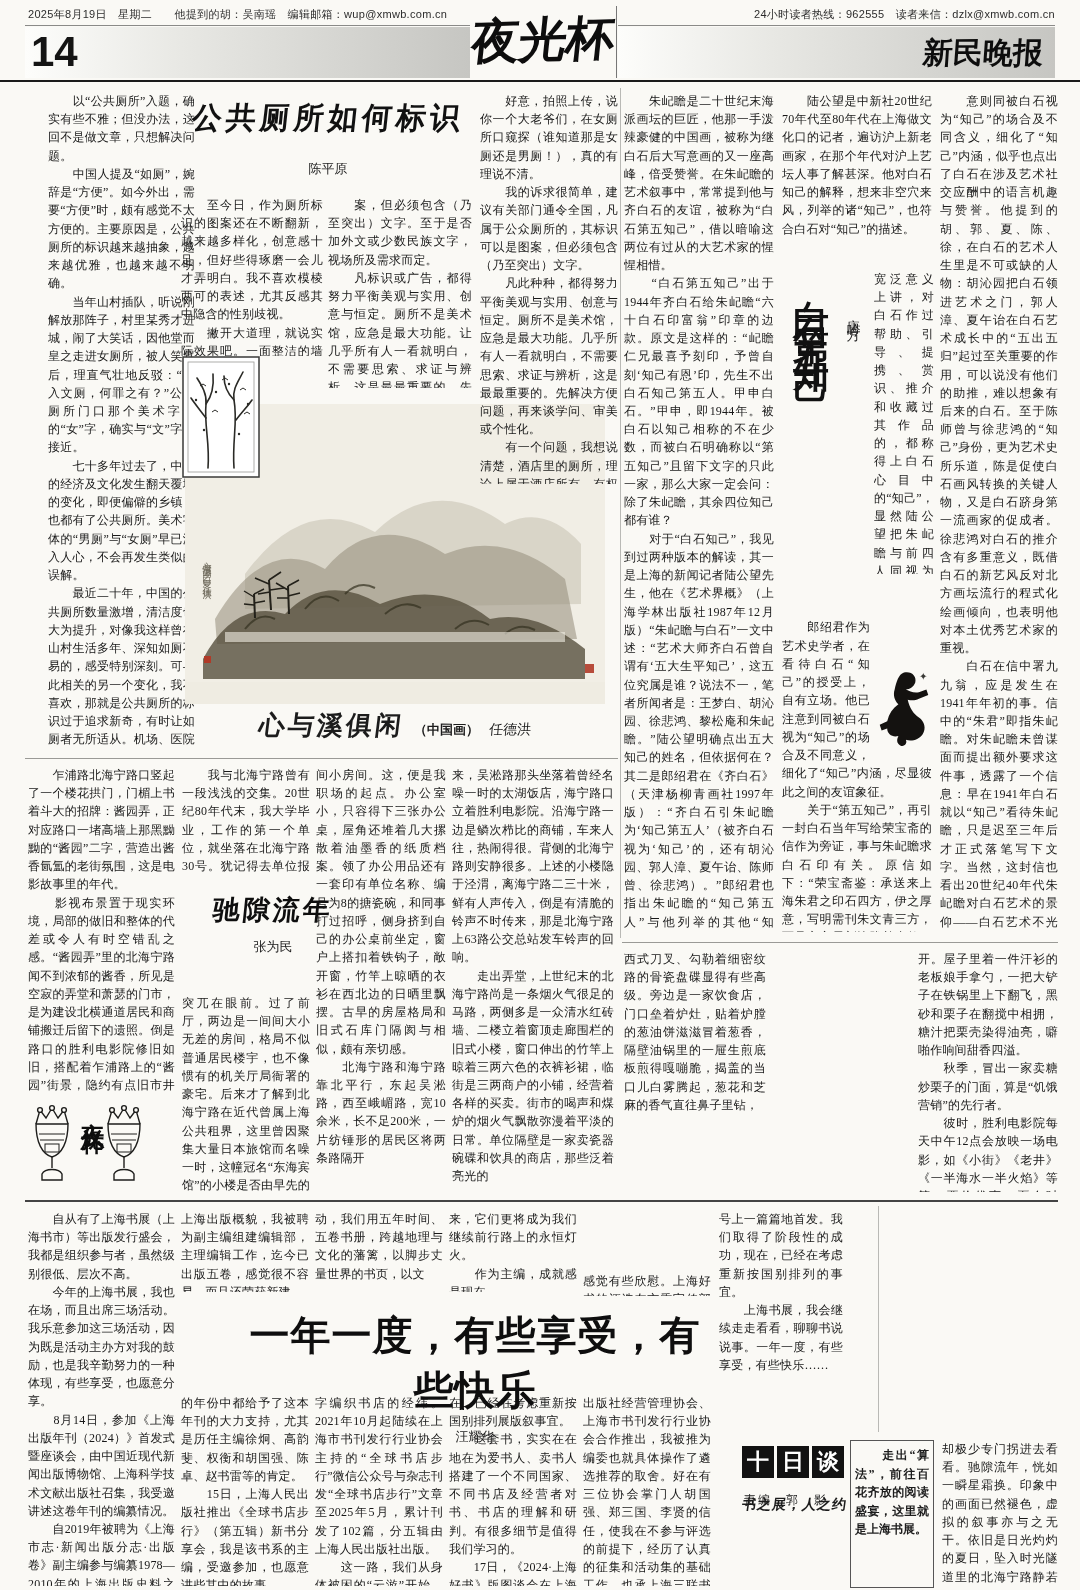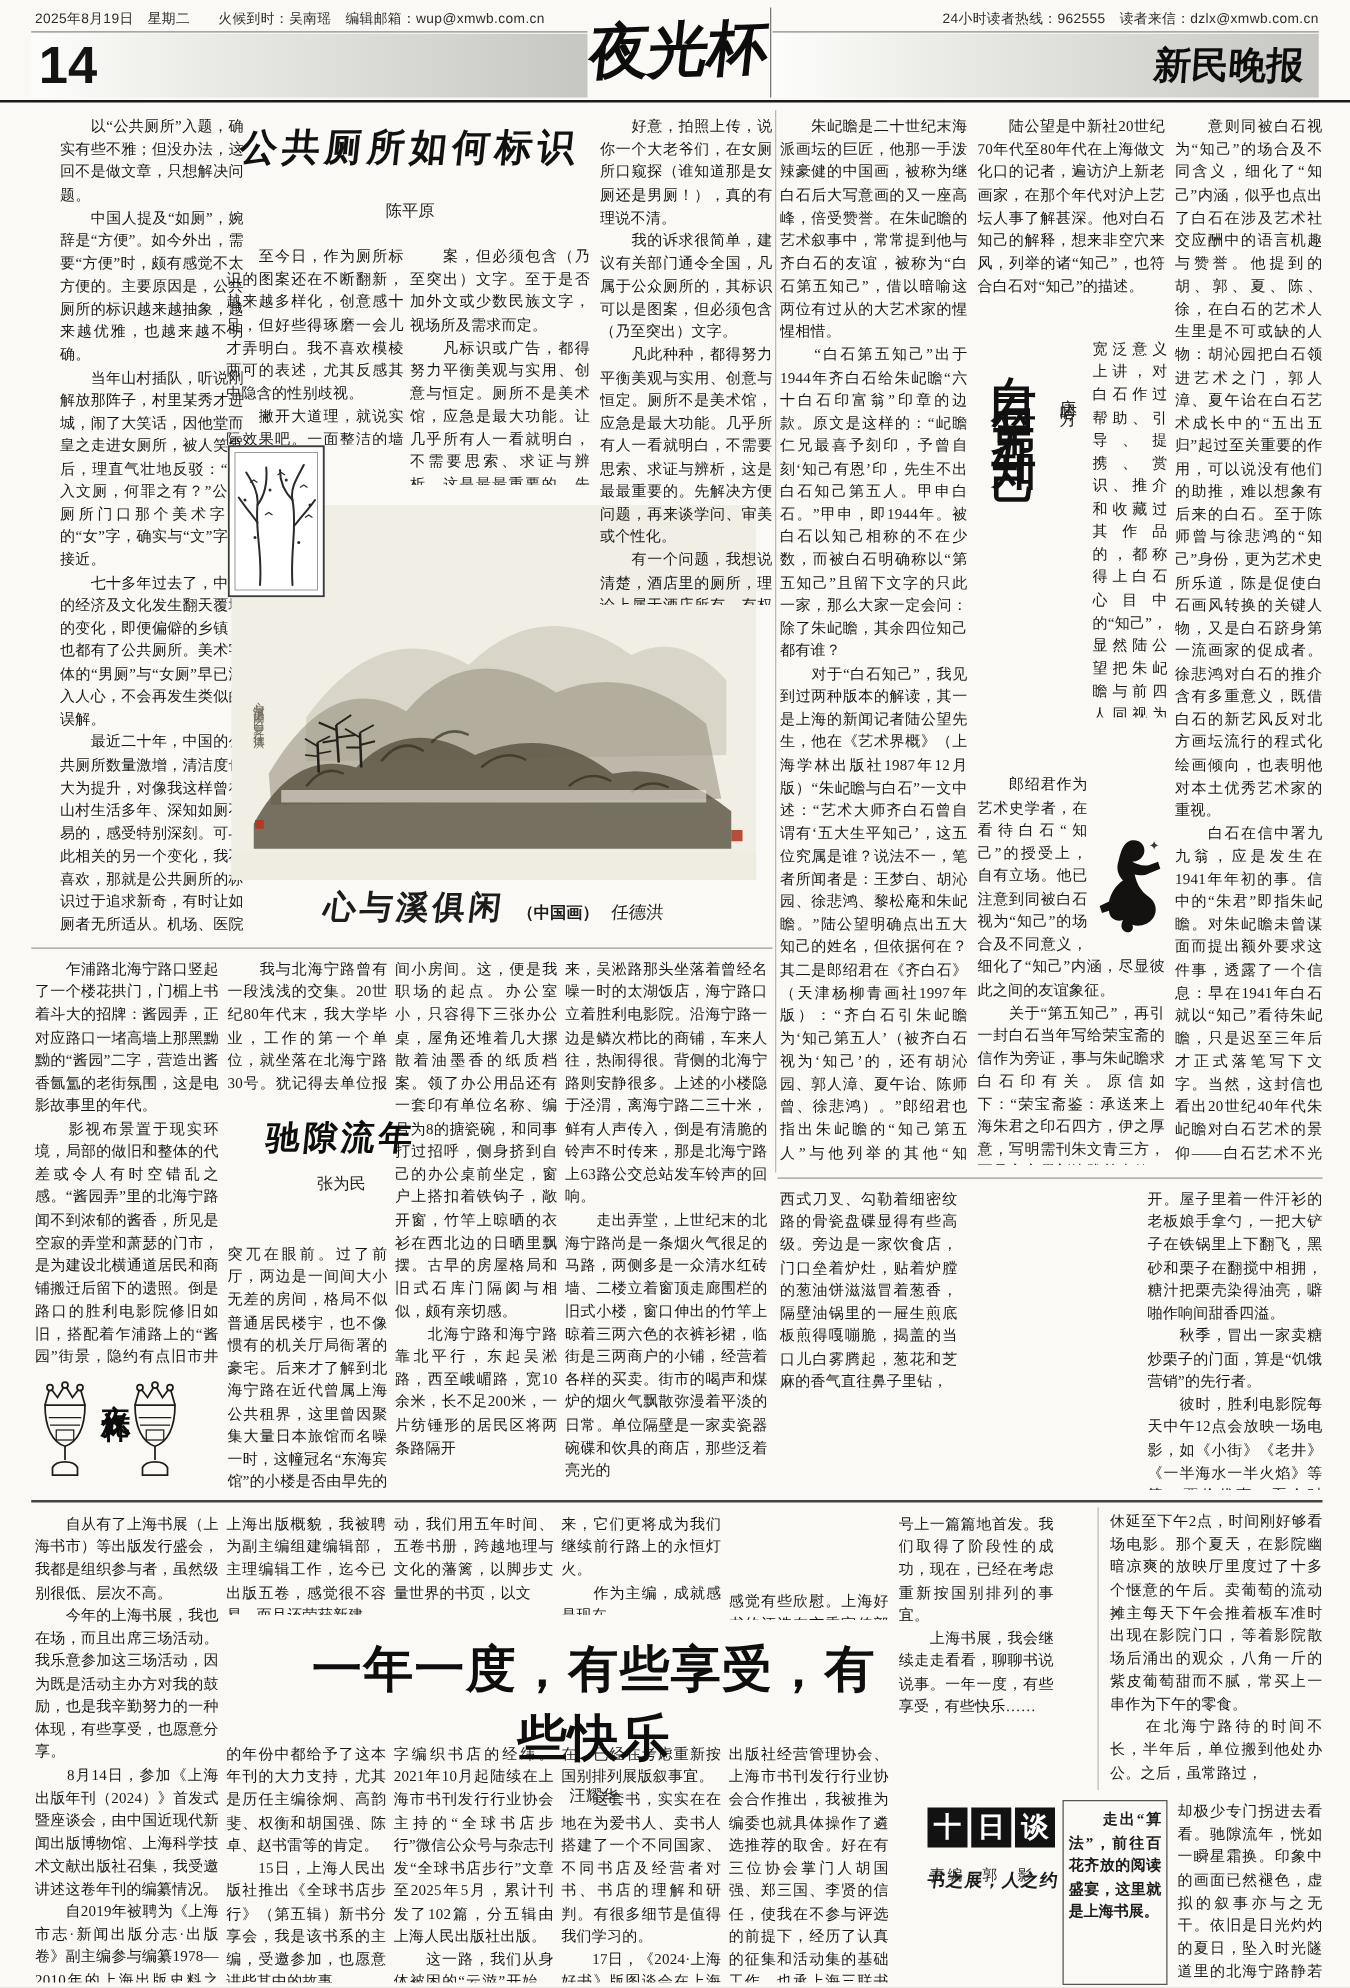--- a/index.html
+++ b/index.html
@@ -43,21 +43,21 @@
 .quotebox { position:absolute; border:1px solid #555; padding:5px 4px; font-size:12px; font-weight:bold;
   line-height:1.55; text-align:justify; white-space:pre-line; overflow:hidden; background:#faf9f5; }
 .figwrap { float:right; margin:48px 0 4px 6px; }
 .treebox { position:absolute; }
 </style>
 </head>
 <body>
 
 <div class="page">
 
-  <div class="abs smalltxt" style="left:28px;top:7px;width:440px;">2025年8月19日　星期二　　火候到时：吴南瑶　编辑邮箱：wup@xmwb.com.cn</div>
+  <div class="abs smalltxt" style="left:28px;top:7px;width:440px;">2025年8月19日　星期二　　他提到的胡：吴南瑶　编辑邮箱：wup@xmwb.com.cn</div>
   <div class="hline" style="left:25px;top:25px;width:445px;"></div>
   <div class="band" style="left:25px;top:27px;width:445px;height:51px;">
     <div class="pagenum">14</div>
   </div>
   <div class="abs mast" style="left:470px;top:0;width:145px;height:79px;">夜光杯</div>
   <div class="vline" style="left:616px;top:6px;height:72px;background:#777;"></div>
   <div class="abs smalltxt" style="left:620px;top:7px;width:435px;text-align:right;">24小时读者热线：962555　读者来信：dzlx@xmwb.com.cn</div>
   <div class="hline" style="left:618px;top:25px;width:437px;"></div>
   <div class="band" style="left:618px;top:27px;width:437px;height:51px;">
     <div class="papername">新民晚报</div>
@@ -247,17 +247,15 @@
   <div class="sqrow" style="left:742px;top:1446px;">
     <div class="sq">十</div>
     <div class="sq">日</div>
     <div class="sq">谈</div>
   </div>
   <div class="sub-kai" style="left:742px;top:1496px;width:110px;">书之展，人之约</div>
   <div class="edline" style="left:744px;top:1492px;width:110px;">责编：郭　影</div>
 
   <div class="quotebox" style="left:850px;top:1440px;width:84px;height:148px;">　　走出“算法”，前往百花齐放的阅读盛宴，这里就是上海书展。</div>
 
-  <div class="txt" style="left:888px;top:1208px;width:170px;height:226px;">休延至下午2点，时间刚好够看场电影。那个夏天，在影院幽暗凉爽的放映厅里度过了十多个惬意的午后。卖葡萄的流动摊主每天下午会推着板车准时出现在影院门口，等着影院散场后涌出的观众，八角一斤的紫皮葡萄甜而不腻，常买上一串作为下午的零食。
-　　在北海宁路待的时间不长，半年后，单位搬到他处办公。之后，虽常路过，</div>
   <div class="txt" style="left:942px;top:1440px;width:116px;height:148px;">却极少专门拐进去看看。驰隙流年，恍如一瞬星霜换。印象中的画面已然褪色，虚拟的叙事亦与之无干。依旧是日光灼灼的夏日，坠入时光隧道里的北海宁路静若处子，抑或等着下一回，慢泻流光，新映素瓷绿苔。</div>
 
 </div>
 
 </body></html>

